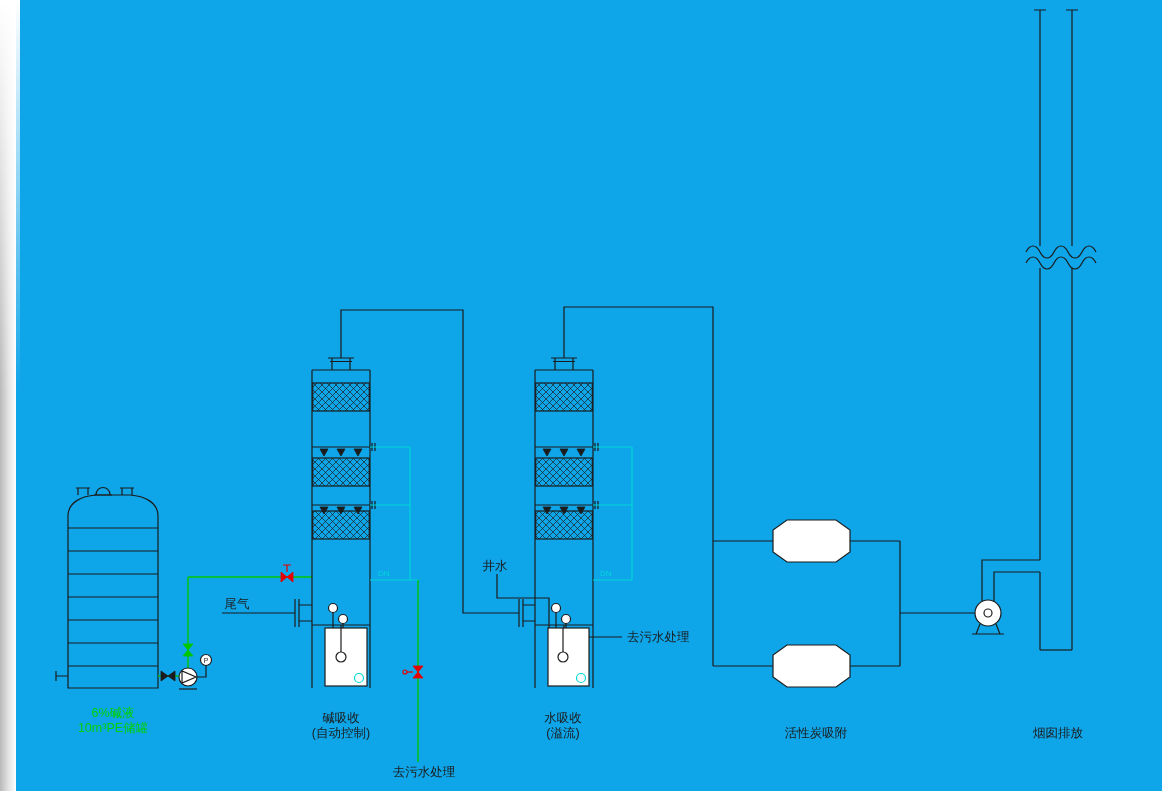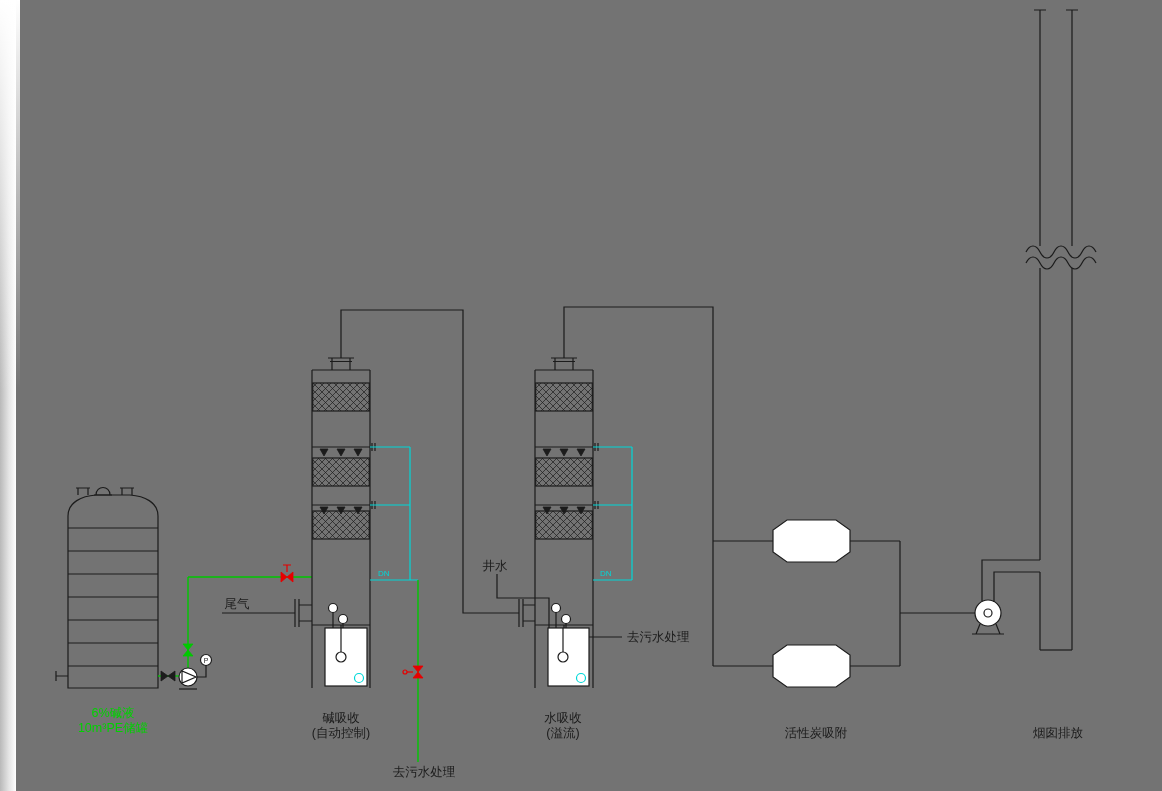--- a/index.html
+++ b/index.html
@@ -1,16 +1,16 @@
 <!DOCTYPE html>
 <html style="--line: #1c1c1c; --green: #00c800; --cyan: #00d8d8; --red: #e60000; --label-green: #00d200;"><head>
 <meta charset="utf-8">
 <style>
   html,body{margin:0;padding:0;background:#ffffff;}
-  .page{position:relative;width:1162px;height:791px;background:#737373;overflow:hidden;
+  .page{position:relative;width:1162px;height:791px;background:#0ea5e9;overflow:hidden;
         font-family:"Liberation Sans",sans-serif;}
   .edge-shade{position:absolute;left:0;top:0;width:16px;height:100%;
               background:linear-gradient(to right,#b9b9b9,#e4e4e4 55%,#ffffff);}
   .edge-fade{position:absolute;left:0;top:0;width:20px;height:55%;
              background:linear-gradient(to bottom,#ffffff 0,rgba(255,255,255,0) 90%);}
   svg{position:absolute;left:0;top:0;}
 
   .ln{stroke:var(--line,#1c1c1c);fill:none;stroke-width:1.2;}
   .lnf{stroke:var(--line,#1c1c1c);fill:#1c1c1c;stroke-width:0.8;}
   .eq{stroke:var(--line,#1c1c1c);fill:#ffffff;stroke-width:1.2;}

